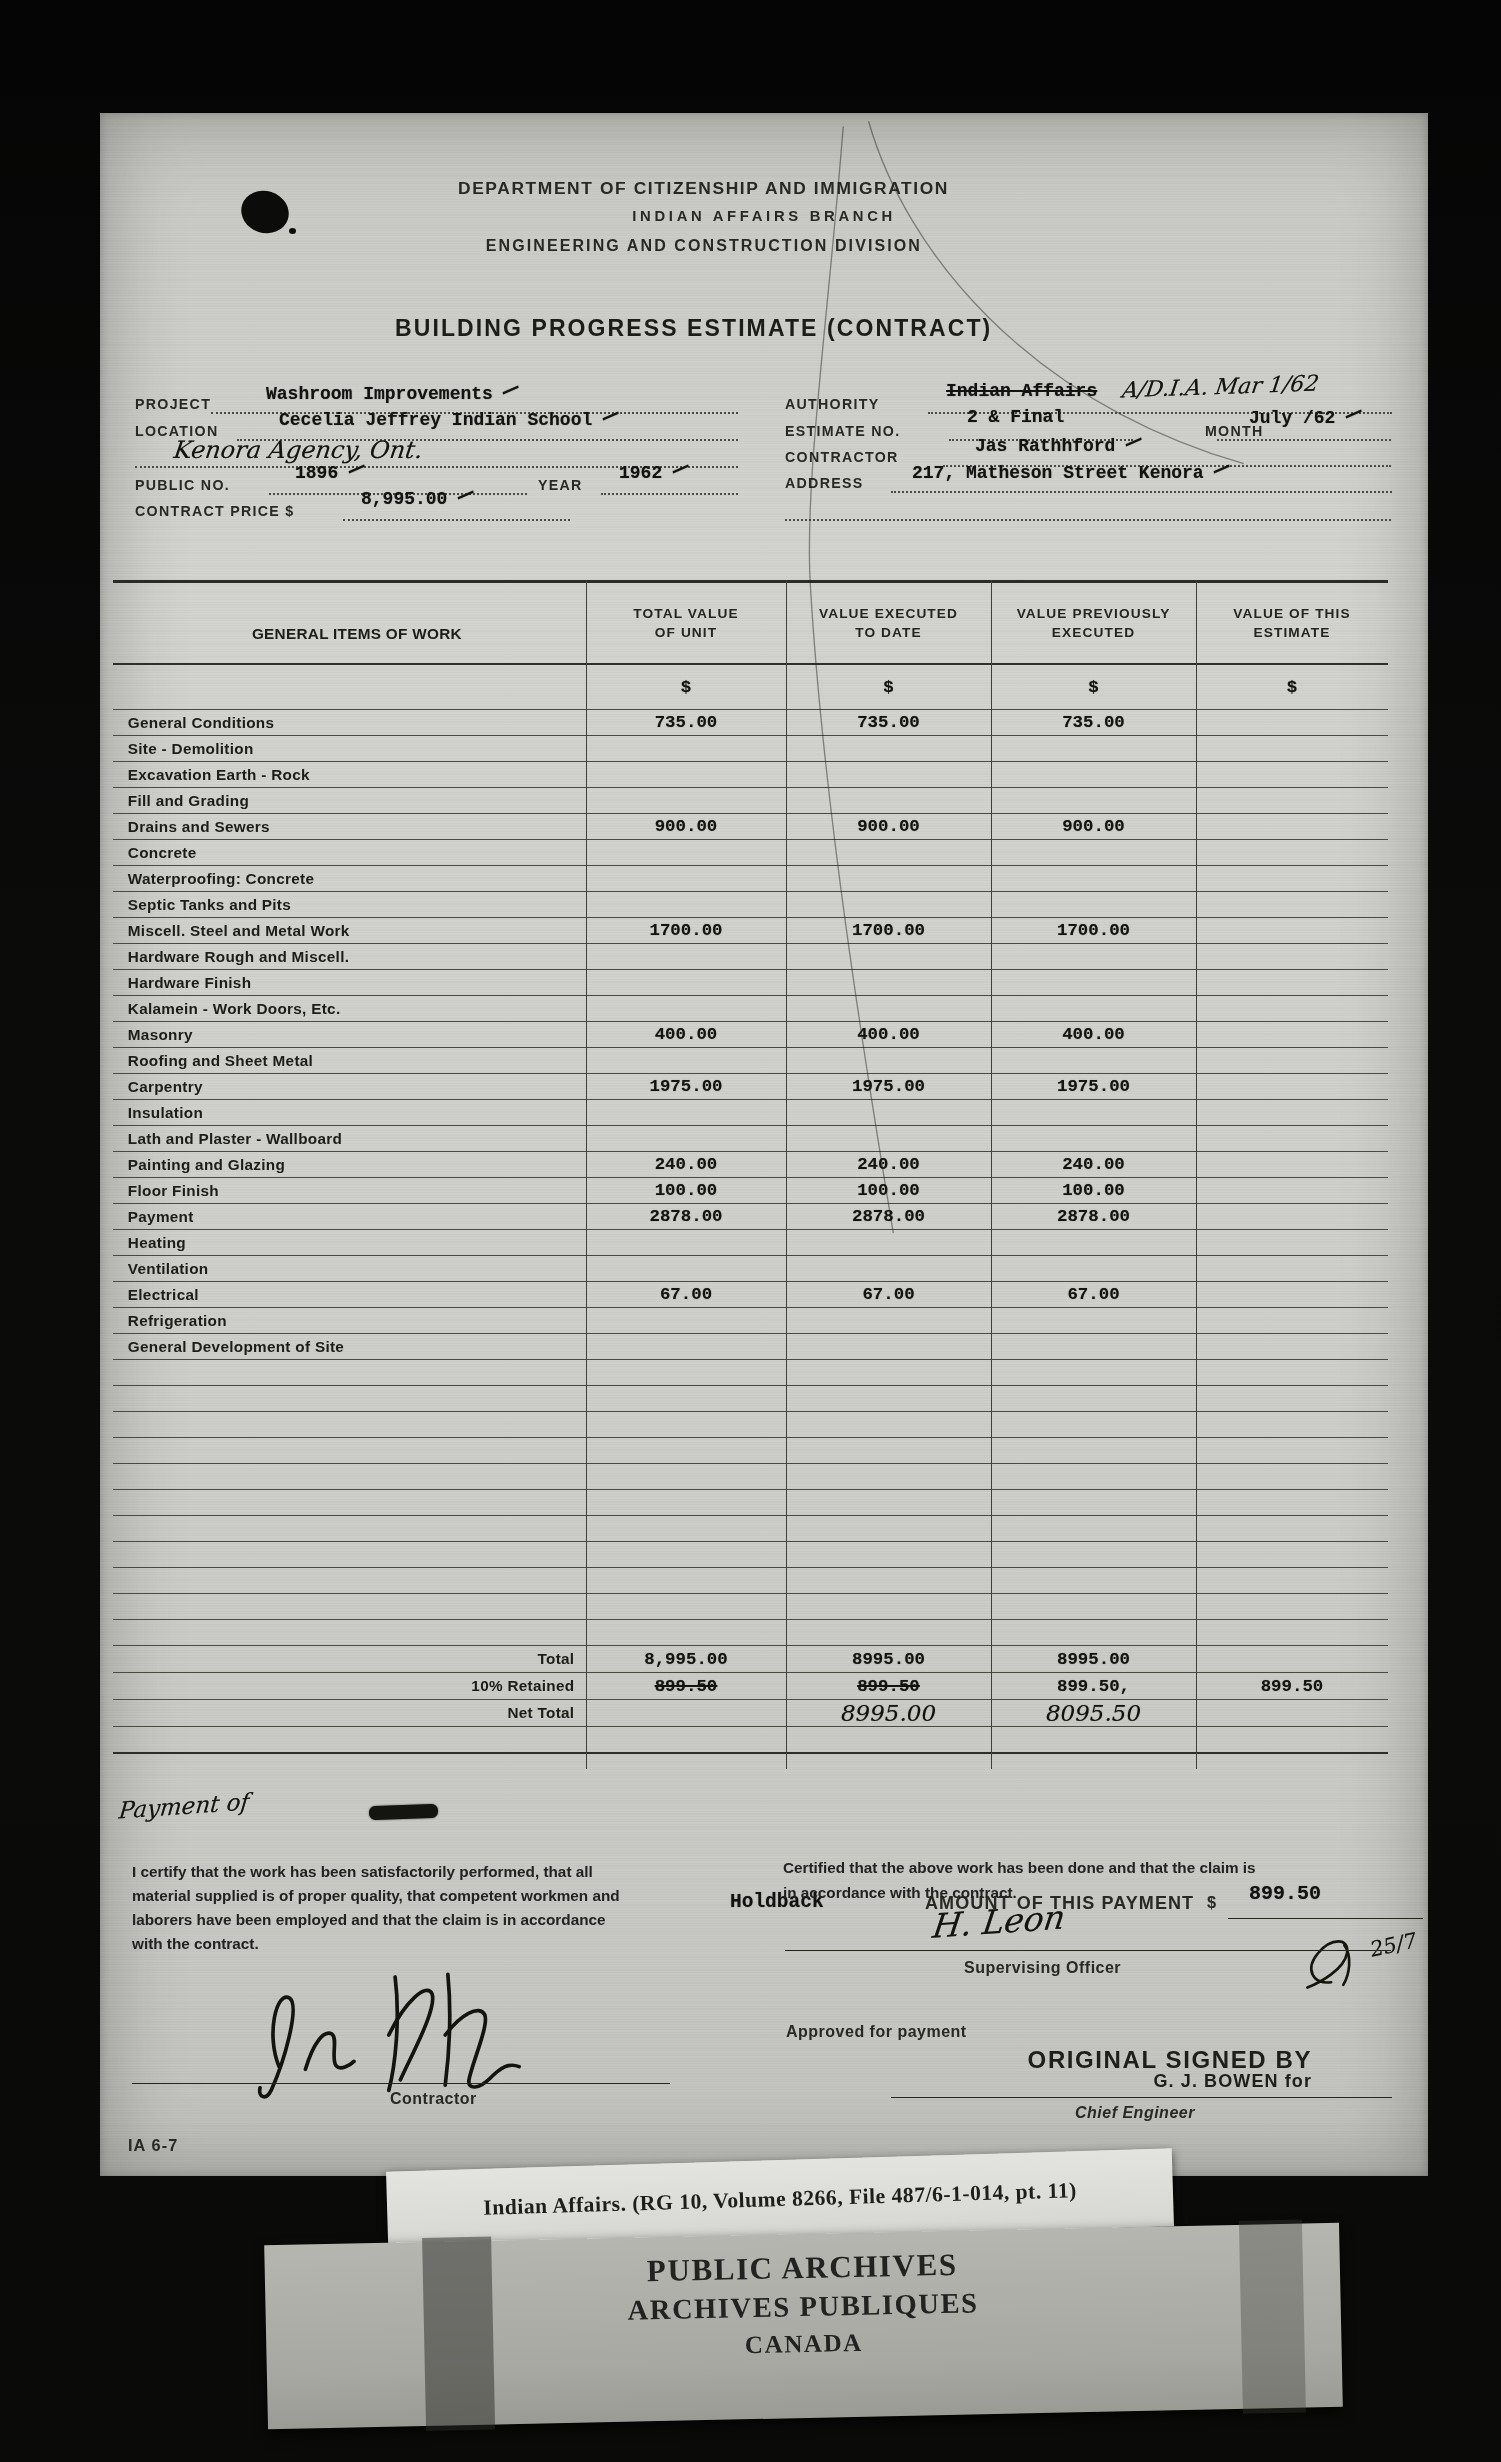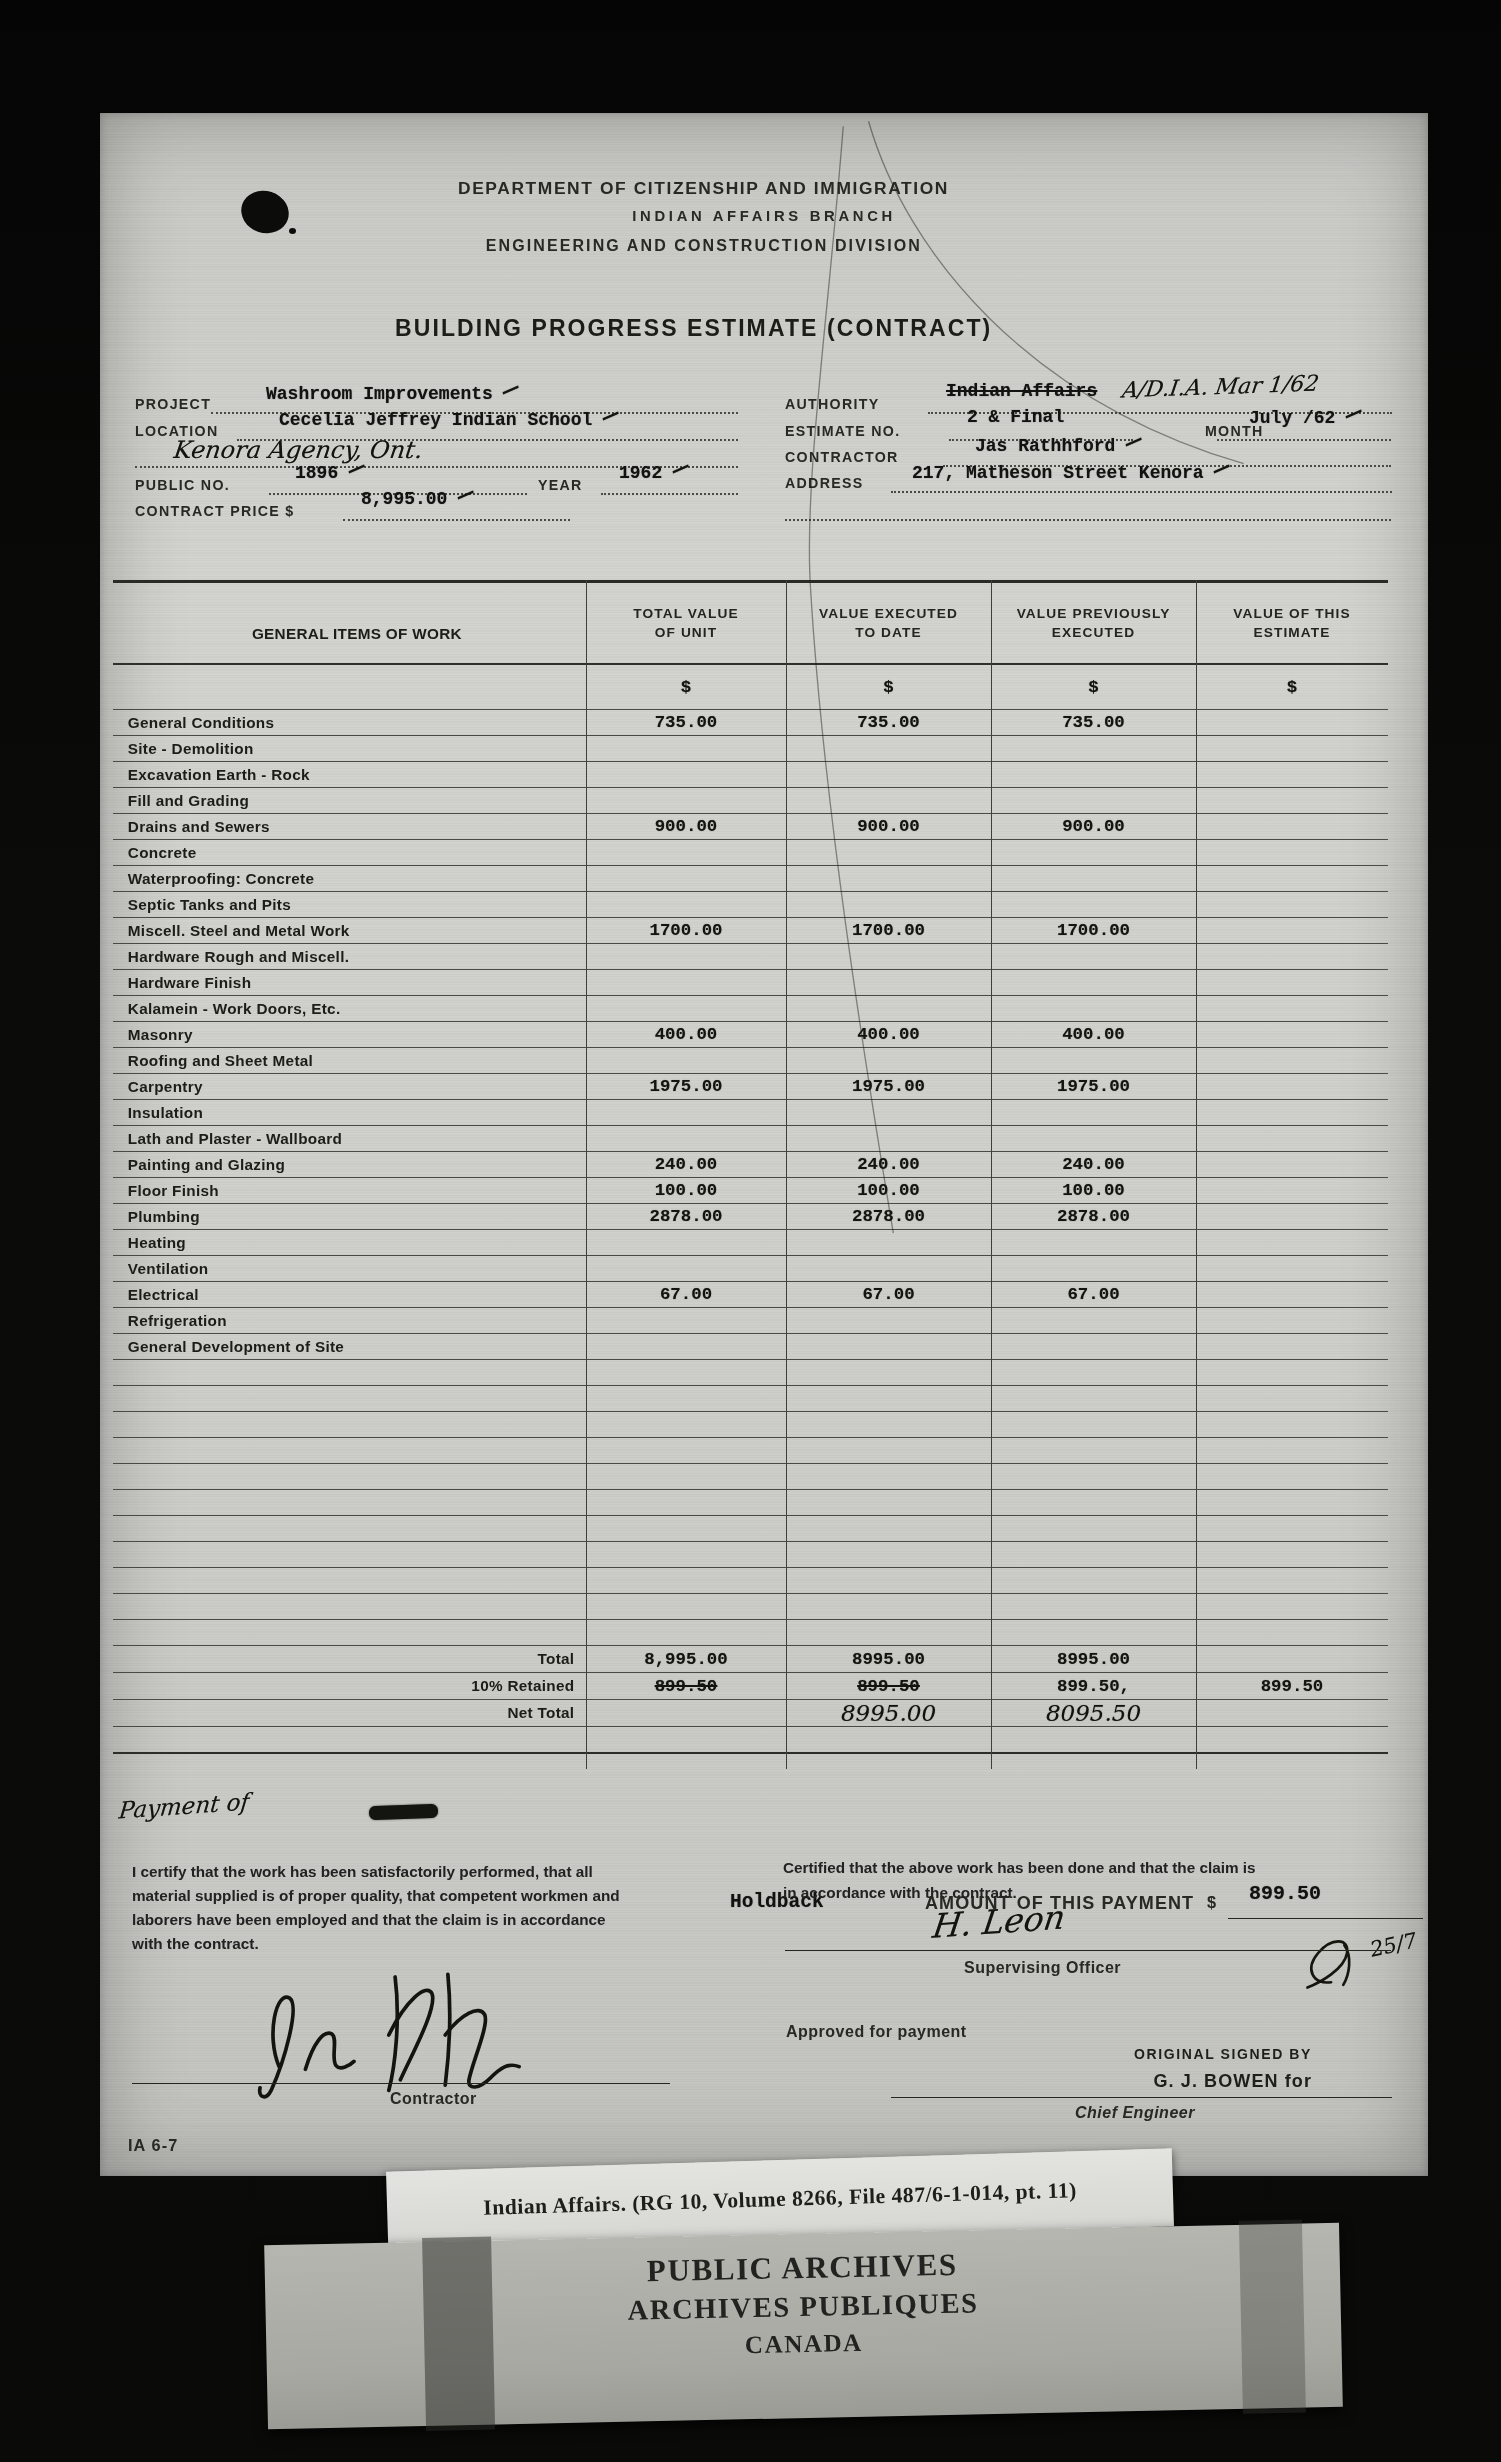--- a/index.html
+++ b/index.html
@@ -262,21 +262,21 @@
           <div class="c4 mc"></div>
         </div>
         <div class="trow">
           <div class="c0">Floor Finish</div>
           <div class="c1 mc">100.00</div>
           <div class="c2 mc">100.00</div>
           <div class="c3 mc">100.00</div>
           <div class="c4 mc"></div>
         </div>
         <div class="trow">
-          <div class="c0">Plumbing</div>
+          <div class="c0">Payment</div>
           <div class="c1 mc">2878.00</div>
           <div class="c2 mc">2878.00</div>
           <div class="c3 mc">2878.00</div>
           <div class="c4 mc"></div>
         </div>
         <div class="trow">
           <div class="c0">Heating</div>
           <div class="c1 mc"></div>
           <div class="c2 mc"></div>
           <div class="c3 mc"></div>
@@ -446,21 +446,21 @@
   <div class="abs" style="left:783px;top:1855px;width:617px;font-weight:600;font-size:15.3px;color:#222;line-height:25px;">
       <div>Certified that the above work has been done and that the claim is</div>
       <div>in accordance with the contract.</div>
     </div>
 
   <div class="abs hand" style="left:933px;top:1902px;font-size:33px;transform:rotate(-4deg) skewX(-12deg);">H. Leon</div>
   <div class="solid" style="left:785px;top:1950px;width:606px;"></div>
   <div class="abs lbl" style="left:964px;top:1959px;font-size:16px;letter-spacing:0.5px;">Supervising Officer</div>
 
   <div class="abs lbl" style="left:786px;top:2023px;font-size:16px;letter-spacing:0.5px;">Approved for payment</div>
-  <div class="abs lbl center" style="left:943px;top:2046px;width:369px;font-size:14px;letter-spacing:1.6px;color:#1e1e1a;">ORIGINAL SIGNED BY</div>
+  <div class="abs lbl center" style="left:943px;top:2046px;width:369px;font-size:24px;letter-spacing:1.6px;color:#1e1e1a;">ORIGINAL SIGNED BY</div>
   <div class="abs lbl center" style="left:943px;top:2071px;width:369px;font-size:18px;letter-spacing:1.1px;color:#1e1e1a;">G. J. BOWEN for</div>
   <div class="solid" style="left:891px;top:2097px;width:501px;"></div>
   <div class="abs lbl" style="left:1075px;top:2104px;font-size:16px;letter-spacing:0.5px;font-style:italic;">Chief Engineer</div>
 
   <svg class="scratch" width="401" height="148" style="left:221px;top:1961px;" viewBox="0 0 760 280">
     <g fill="none" stroke="#14140f" stroke-width="7" stroke-linecap="round">
       <path d="M110,200 C85,140 105,55 130,70 C150,85 120,190 95,245 C85,265 70,258 74,240"></path>
       <path d="M160,205 C175,155 195,130 210,138 C222,146 208,185 218,198 C226,208 244,198 252,190"></path>
       <path d="M330,30 C340,110 330,200 318,245"></path>
       <path d="M318,140 C350,75 390,40 400,62 C410,90 360,180 340,225"></path>

